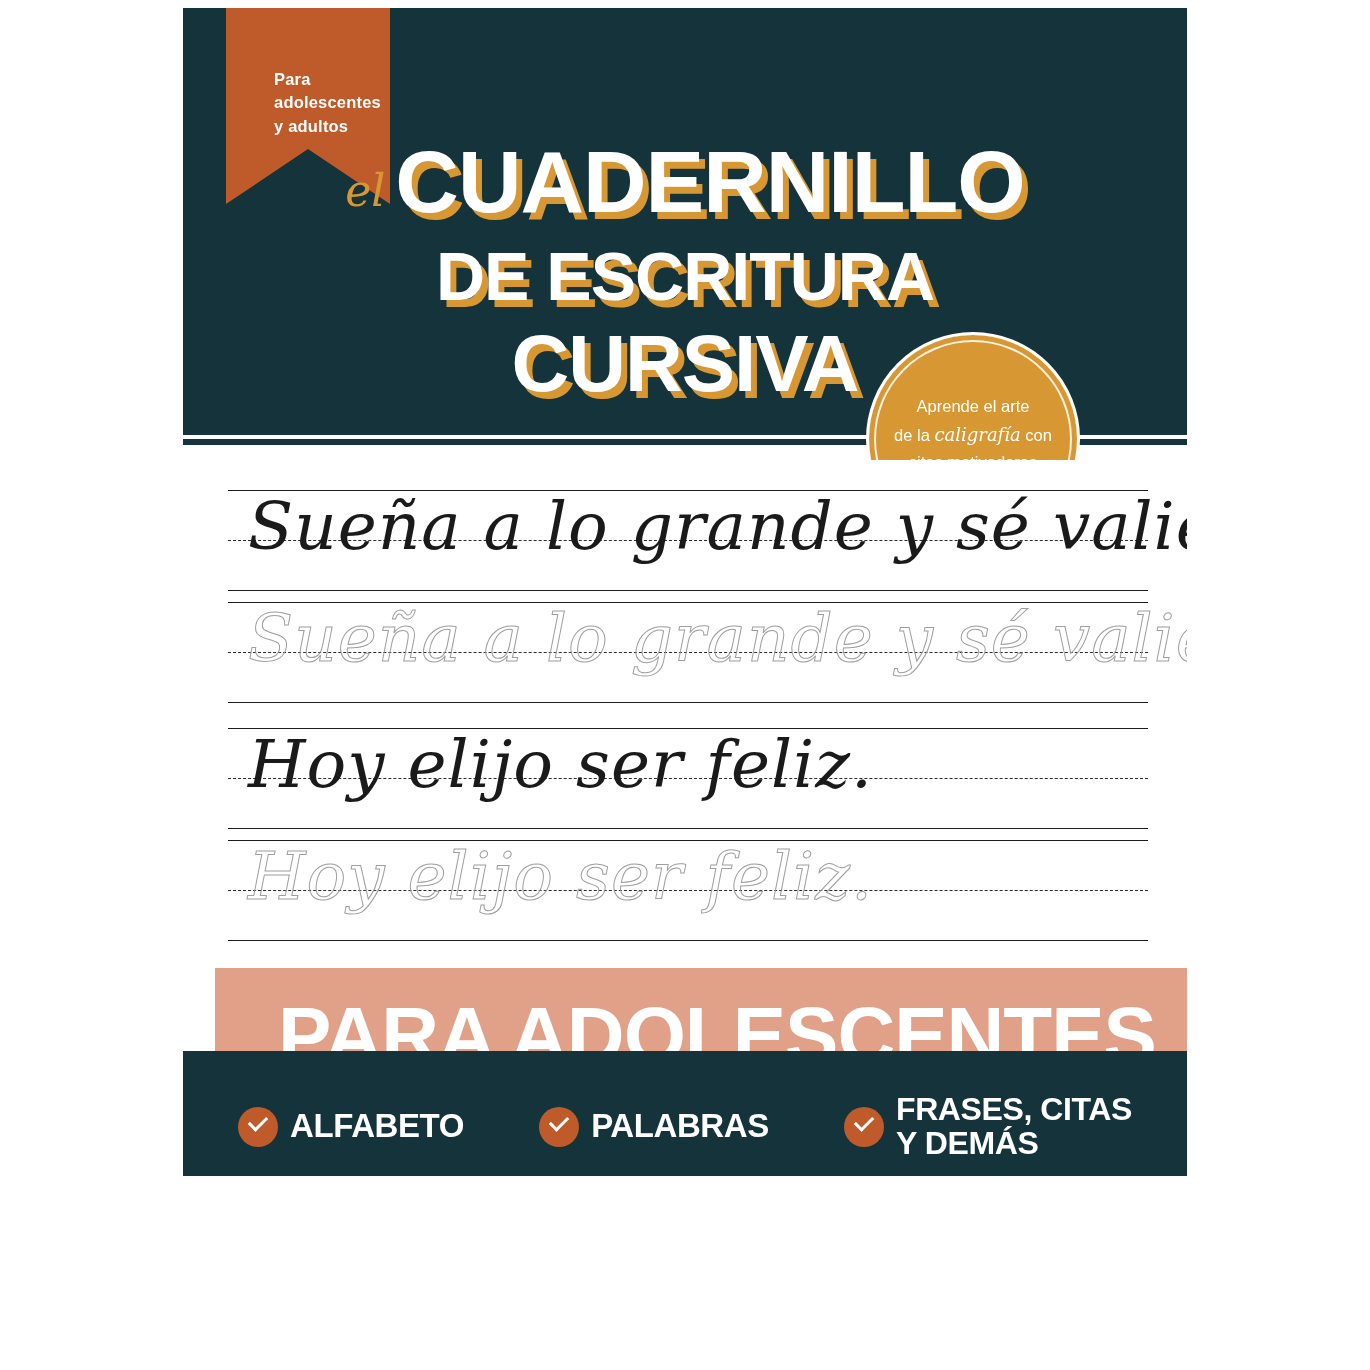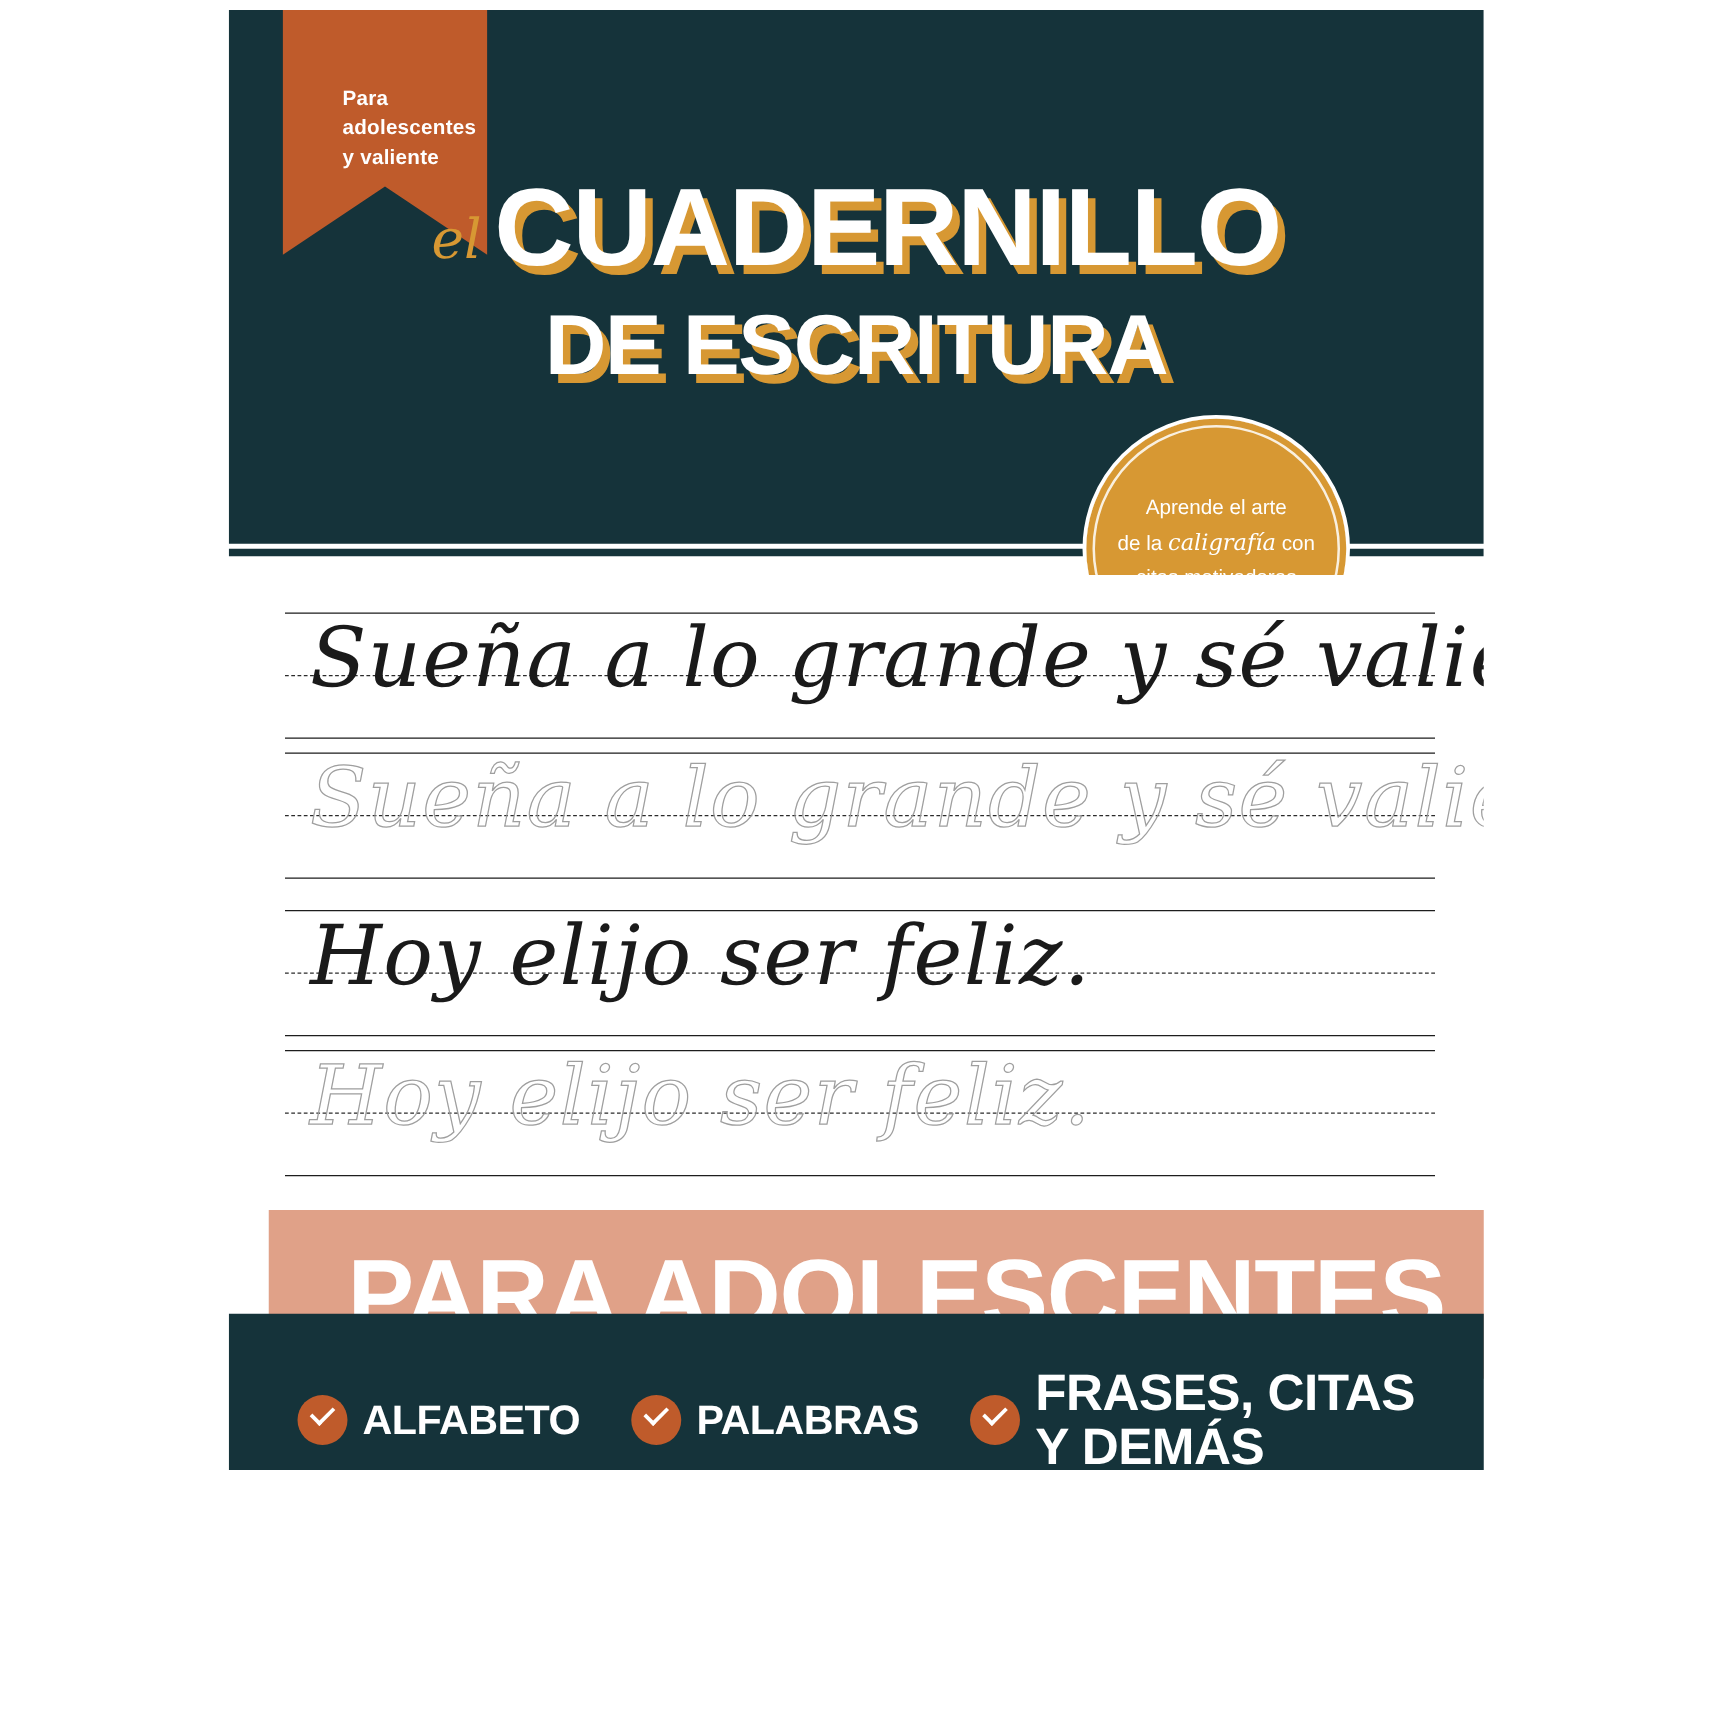--- a/index.html
+++ b/index.html
@@ -225,21 +225,21 @@
     border-bottom: 3.5px solid #fff;
     transform: rotate(-45deg);
   }
   .feature-label {
     color: #ffffff;
     font-weight: bold;
     font-size: 33px;
     letter-spacing: -.4px;
     line-height: 1.06;
   }
-  .feature-label.two-line { font-size: 41px; }
+  .feature-label.two-line { font-size: 32px; }
 
   .publisher {
     position: absolute;
     left: 333px;
     top: 148px;
     width: 340px;
     height: 50px;
     border: 1.6px solid #ffffff;
     display: flex;
     align-items: center;
@@ -255,28 +255,29 @@
 <body>
 
 <div id="cover">
 
   <div class="top-panel"></div>
   <div class="top-rule"></div>
 
   <div class="ribbon">
     <div>Para</div>
     <div>adolescentes</div>
-    <div>y valiente</div>
+    <div>y adultos</div>
   </div>
 
   <div class="title-block">
     <div class="title-line l1">
       <span class="title-el">el</span><span>CUADERNILLO</span>
     </div>
     <div class="title-line l2">DE ESCRITURA</div>
+    <div class="title-line l3">CURSIVA</div>
   </div>
 
   <div class="seal">
     <div>Aprende el arte</div>
     <div>
       <span>de la </span><span class="cal">caligrafía</span><span> con</span>
     </div>
     <div>citas motivadoras</div>
     <div>y actividades</div>
   </div>

